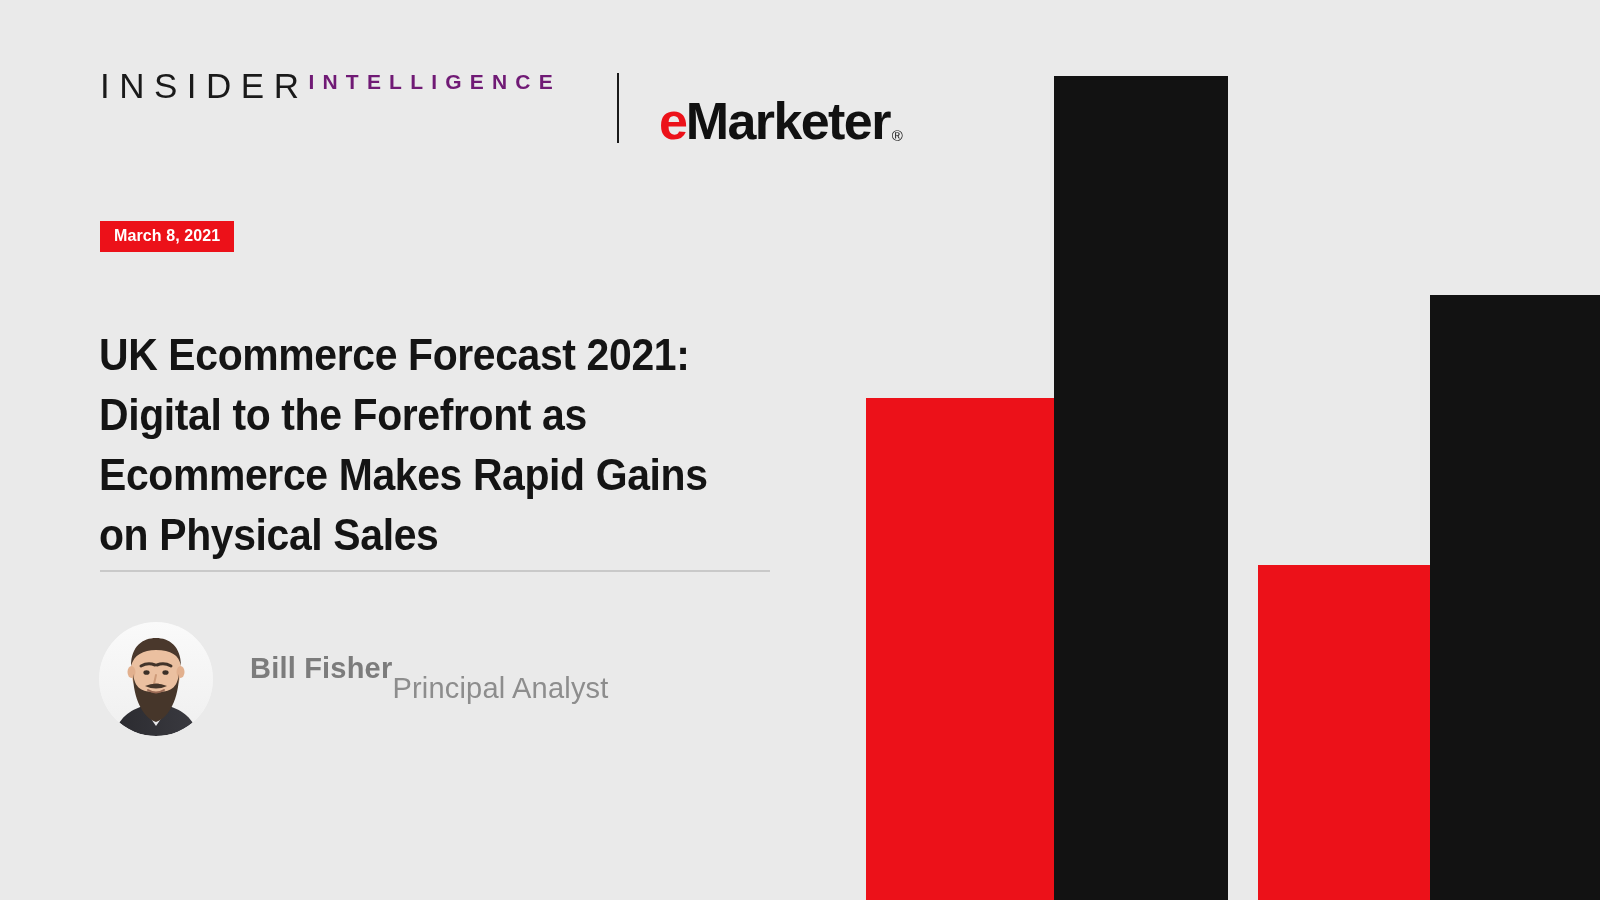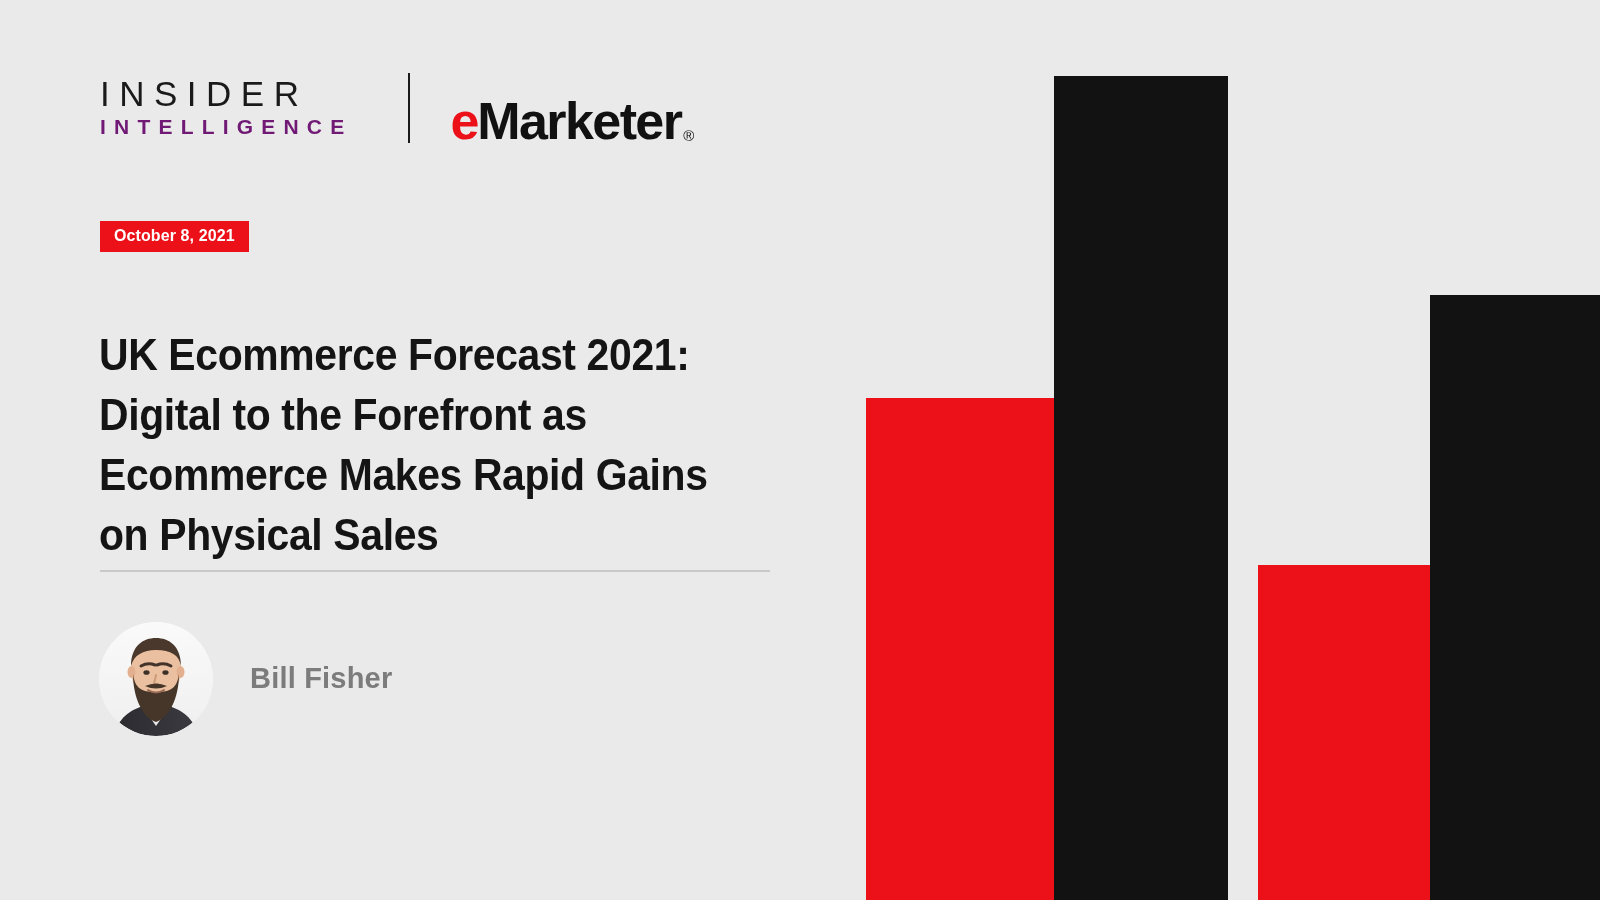--- a/index.html
+++ b/index.html
@@ -36,21 +36,20 @@
   .logo-lockup {
     position: absolute;
     left: 100px;
     top: 68px;
     display: flex;
     align-items: center;
     height: 80px;
   }
   .logo-insider {
     display: flex;
-    flex-direction: column;
     justify-content: center;
     height: 80px;
   }
   .logo-insider .line1 {
     font-family: "Liberation Sans", sans-serif;
     font-size: 35px;
     font-weight: 400;
     letter-spacing: 9.5px;
     color: #1A1A1A;
     line-height: 1.05;
@@ -201,21 +200,21 @@
       <span class="line2">INTELLIGENCE</span>
     </div>
     <div class="logo-divider"></div>
     <div class="logo-emarketer">
       <span class="em-e">e</span>
       <span class="em-rest">Marketer</span>
       <span class="em-reg">®</span>
     </div>
   </div>
 
-  <div class="date-badge">October 8, 2021</div>
+  <div class="date-badge">March 8, 2021</div>
 
   <h1 class="headline">
     <span>UK Ecommerce Forecast 2021:</span><br>
     <span>Digital to the Forefront as</span><br>
     <span>Ecommerce Makes Rapid Gains</span><br>
     <span>on Physical Sales</span>
   </h1>
 
   <div class="rule"></div>
 
@@ -262,16 +261,17 @@
           <path d="M34 52 C34 76 44 96 57 100 C70 96 80 76 80 52 C78 66 72 70 57 70 C42 70 36 66 34 52 Z" fill="#46362A"></path>
 
           <path d="M46 64 q11 -5 22 0 q-11 5 -22 0 Z" fill="#46362A"></path>
 
           <path d="M49 68 q8 5 16 0" stroke="#9A6A55" stroke-width="2" fill="none" stroke-linecap="round"></path>
         </g>
       </svg>
     </div>
     <div class="author-text">
       <span class="author-name">Bill Fisher</span>
+      <span class="author-role">Principal Analyst</span>
     </div>
   </div>
 
 </div>
 
 </body></html>

